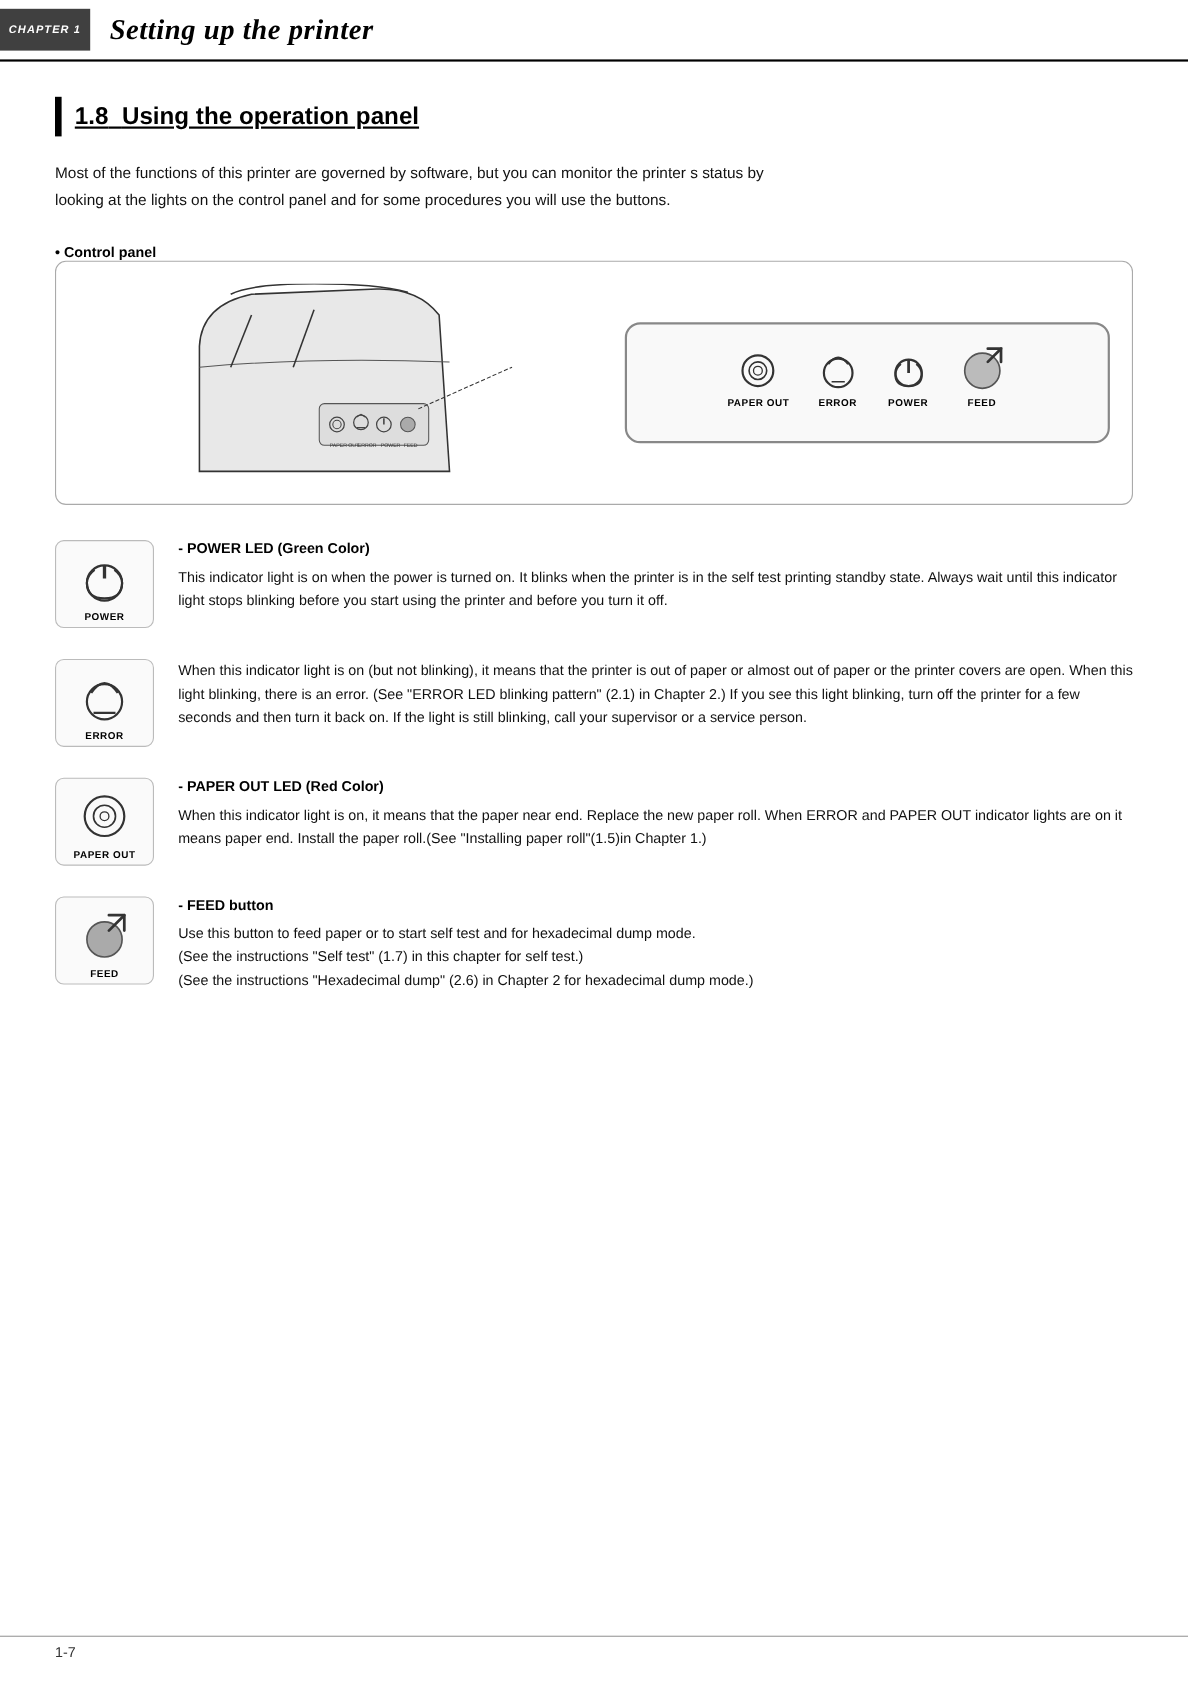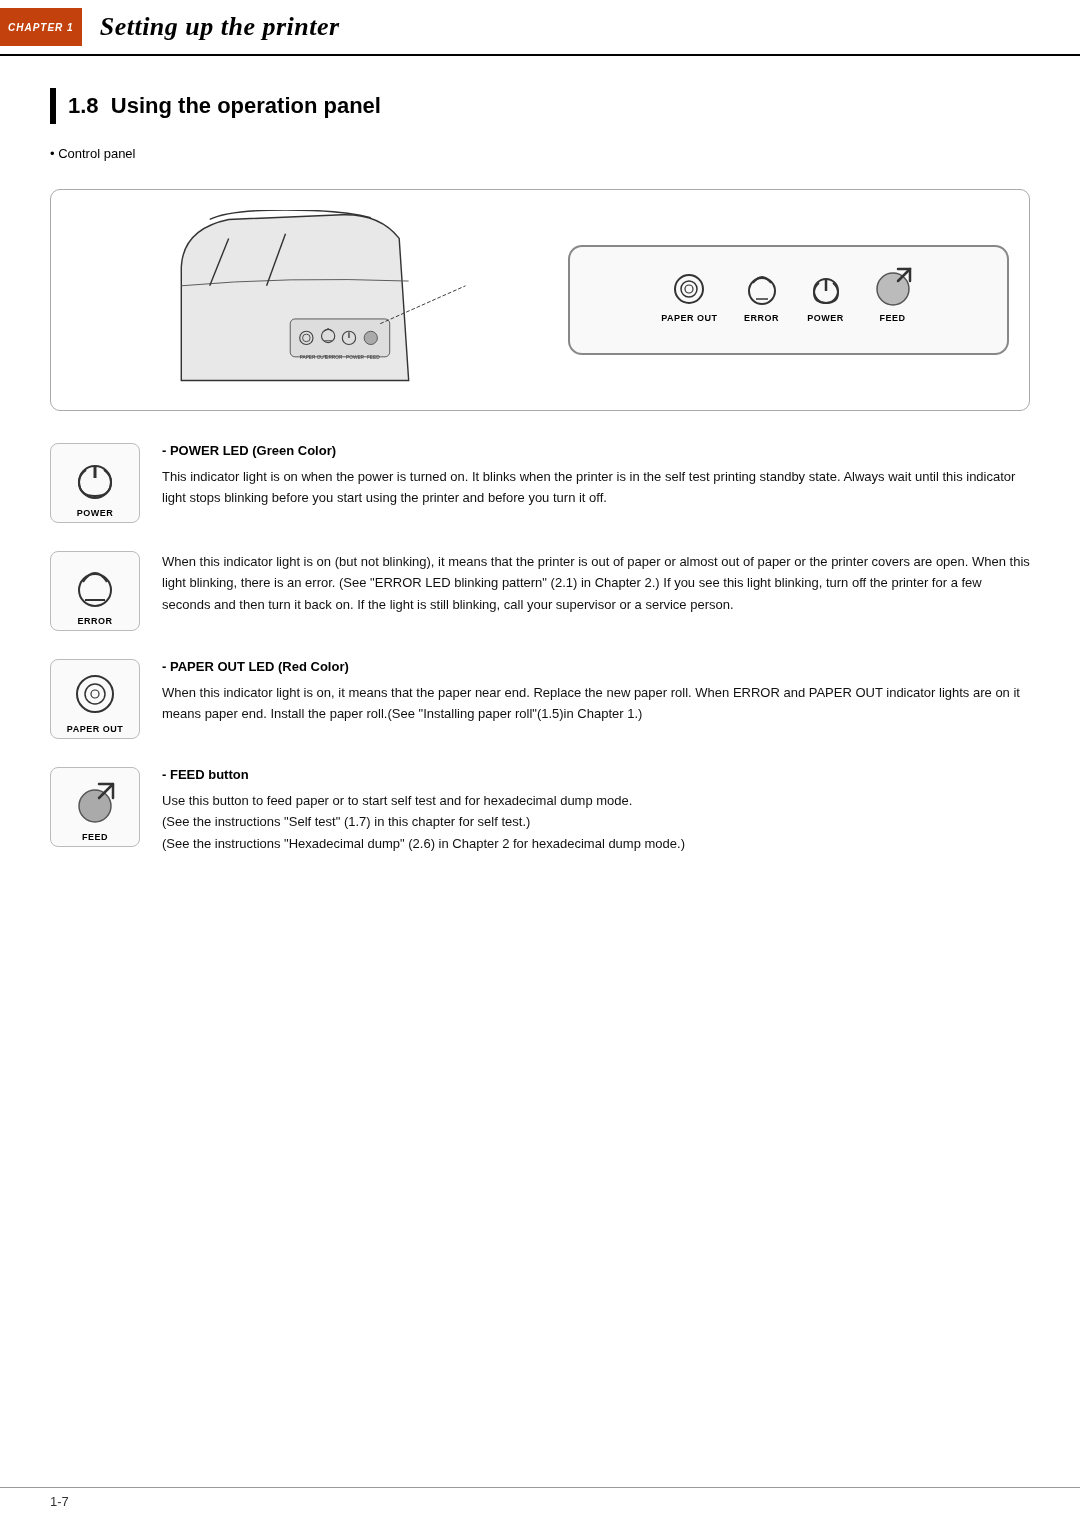--- a/index.html
+++ b/index.html
@@ -15,21 +15,21 @@
 
     
     .header {
       display: flex;
       align-items: center;
       border-bottom: 2px solid #000;
       padding: 8px 30px 8px 0;
       margin-bottom: 0;
     }
     .chapter-badge {
-      background: #c2410c;
+      background: #404040;
       color: #fff;
       font-size: 10px;
       font-weight: bold;
       padding: 4px 8px;
       letter-spacing: 1px;
       margin-right: 18px;
       height: 38px;
       display: flex;
       align-items: center;
       font-style: italic;
@@ -45,20 +45,21 @@
     
     .content {
       padding: 32px 50px 50px 50px;
     }
 
     
     .section-heading {
       display: flex;
       align-items: center;
       margin-bottom: 22px;
+      text-decoration: underline;
     }
     .section-bar {
       width: 6px;
       height: 36px;
       background: #000;
       margin-right: 12px;
       flex-shrink: 0;
     }
     .section-title {
       font-size: 22px;
@@ -69,22 +70,22 @@
     .intro-text {
       font-size: 14px;
       line-height: 1.7;
       margin-bottom: 28px;
       color: #111;
     }
 
     
     .control-panel-label {
       font-size: 13px;
-      font-weight: normal;
-      margin-bottom: 28px;
+      font-weight: bold;
+      margin-bottom: 0;
     }
 
     
     .panel-box {
       border: 1px solid #aaa;
       border-radius: 10px;
       padding: 20px;
       margin-bottom: 32px;
       display: flex;
       align-items: center;
@@ -214,20 +215,24 @@
 
 <div class="content">
 
   <div class="section-heading">
     <div class="section-bar"></div>
     <div class="section-title">
       <span>1.8</span>&nbsp;&nbsp;<span>Using the operation panel</span>
     </div>
   </div>
 
+  <div class="intro-text">
+    <div>Most of the functions of this printer are governed by software, but you can monitor the printer s status by</div>
+    <div>looking at the lights on the control panel and for some procedures you will use the buttons.</div>
+  </div>
 
   <div class="control-panel-label">• Control panel</div>
 
   <div class="panel-box">
 
     <div class="printer-sketch">
       <svg viewBox="0 0 320 190" xmlns="http://www.w3.org/2000/svg">
 
         <path d="M30,180 L30,60 Q32,20 80,10 L200,5 Q240,4 260,30 L270,180 Z" fill="#e8e8e8" stroke="#333" stroke-width="1.5"></path>
 

